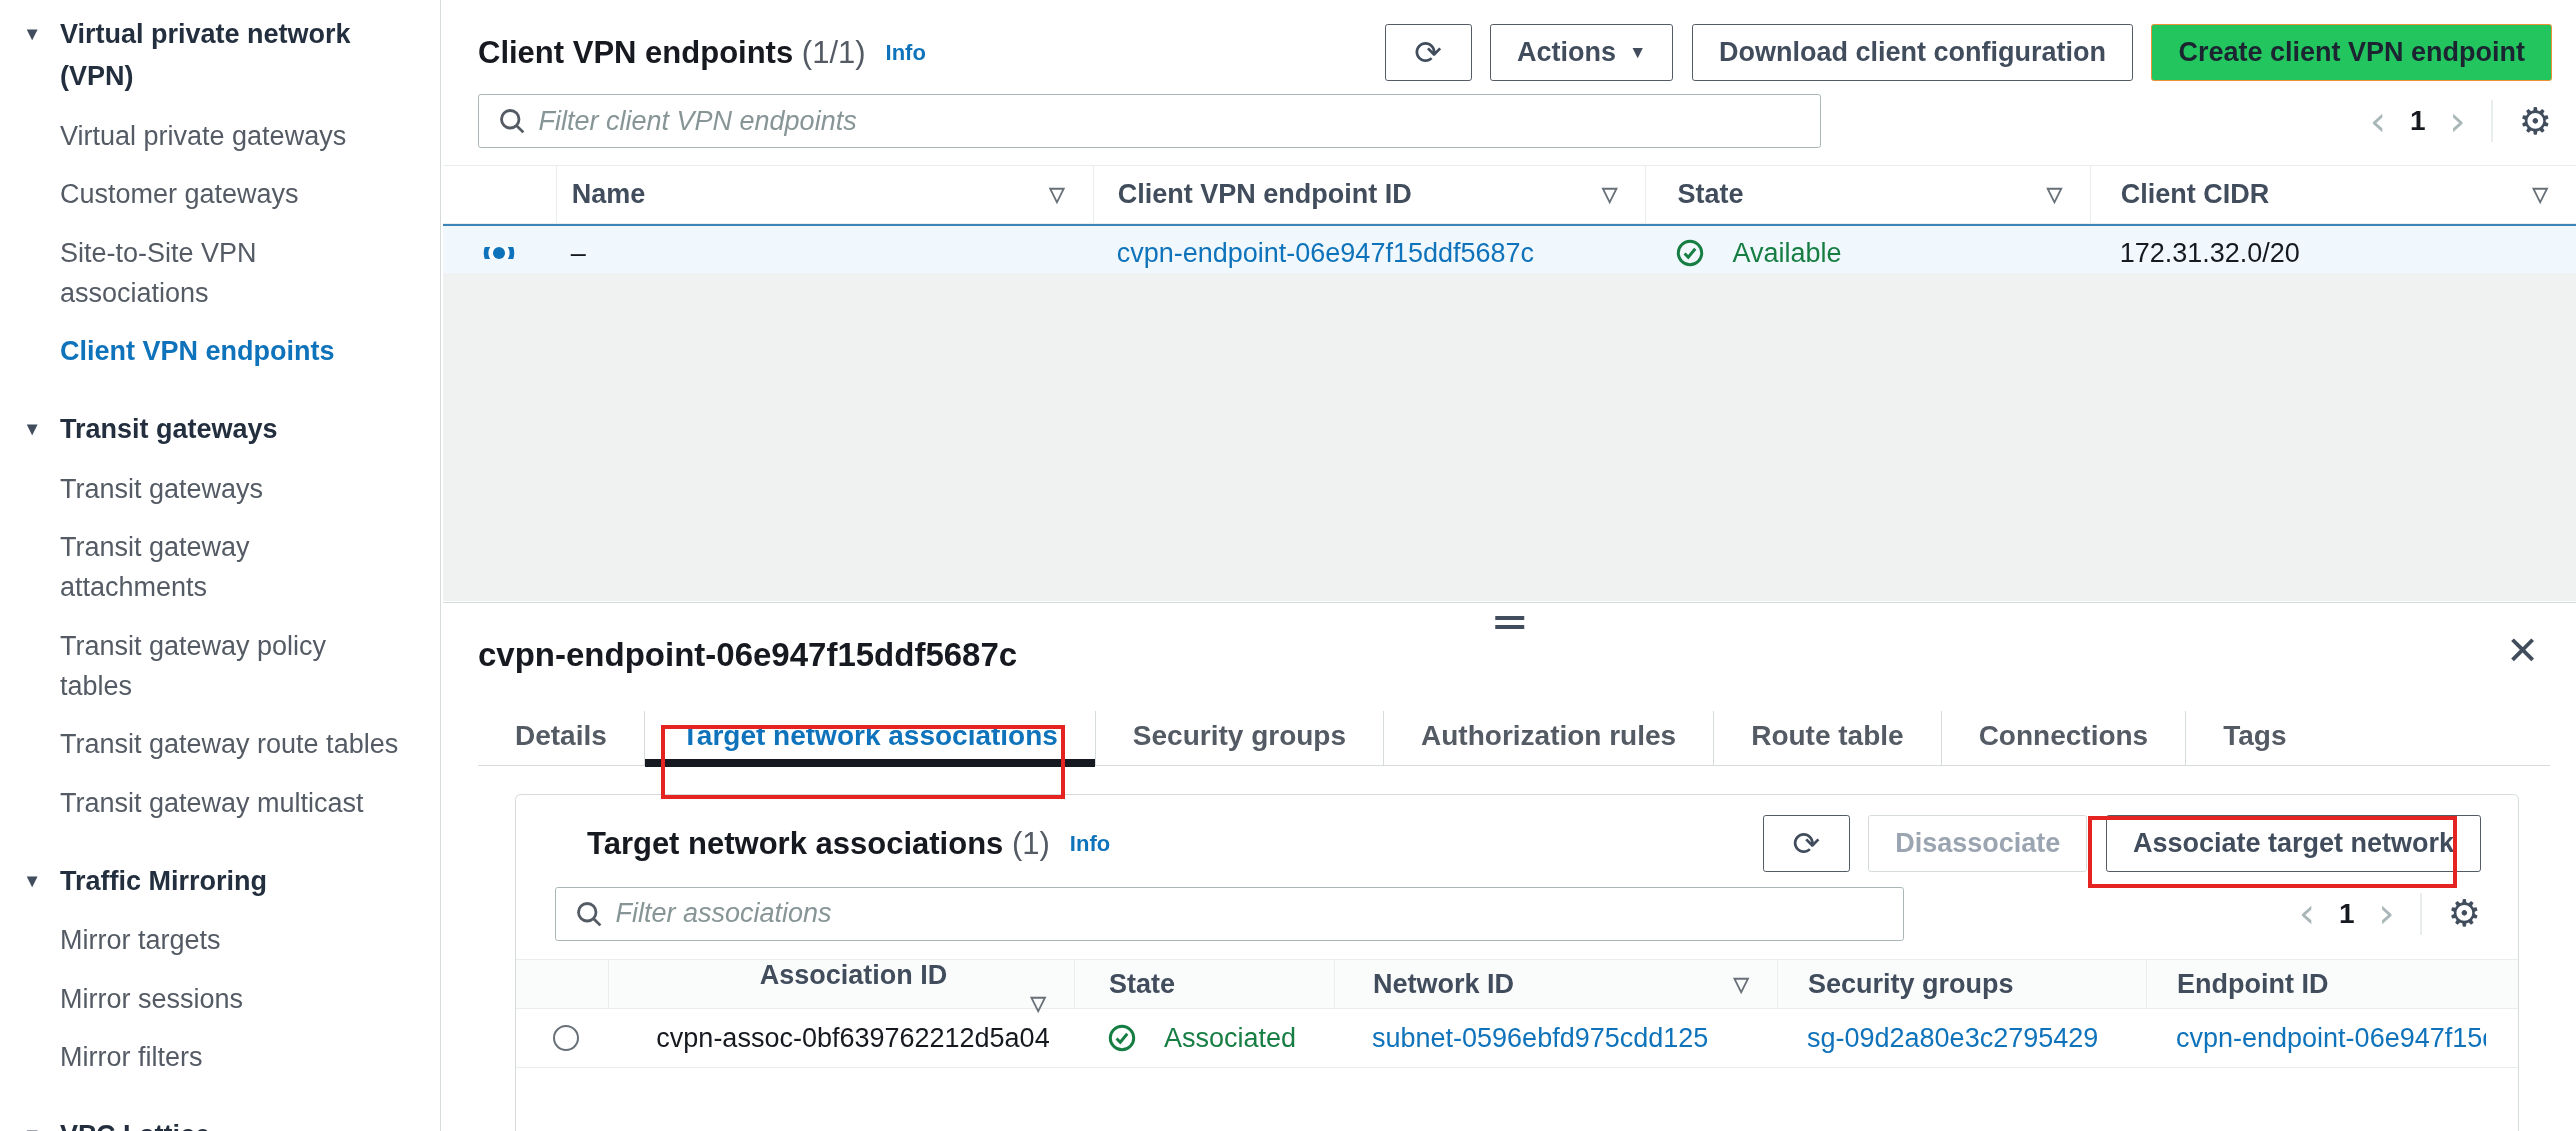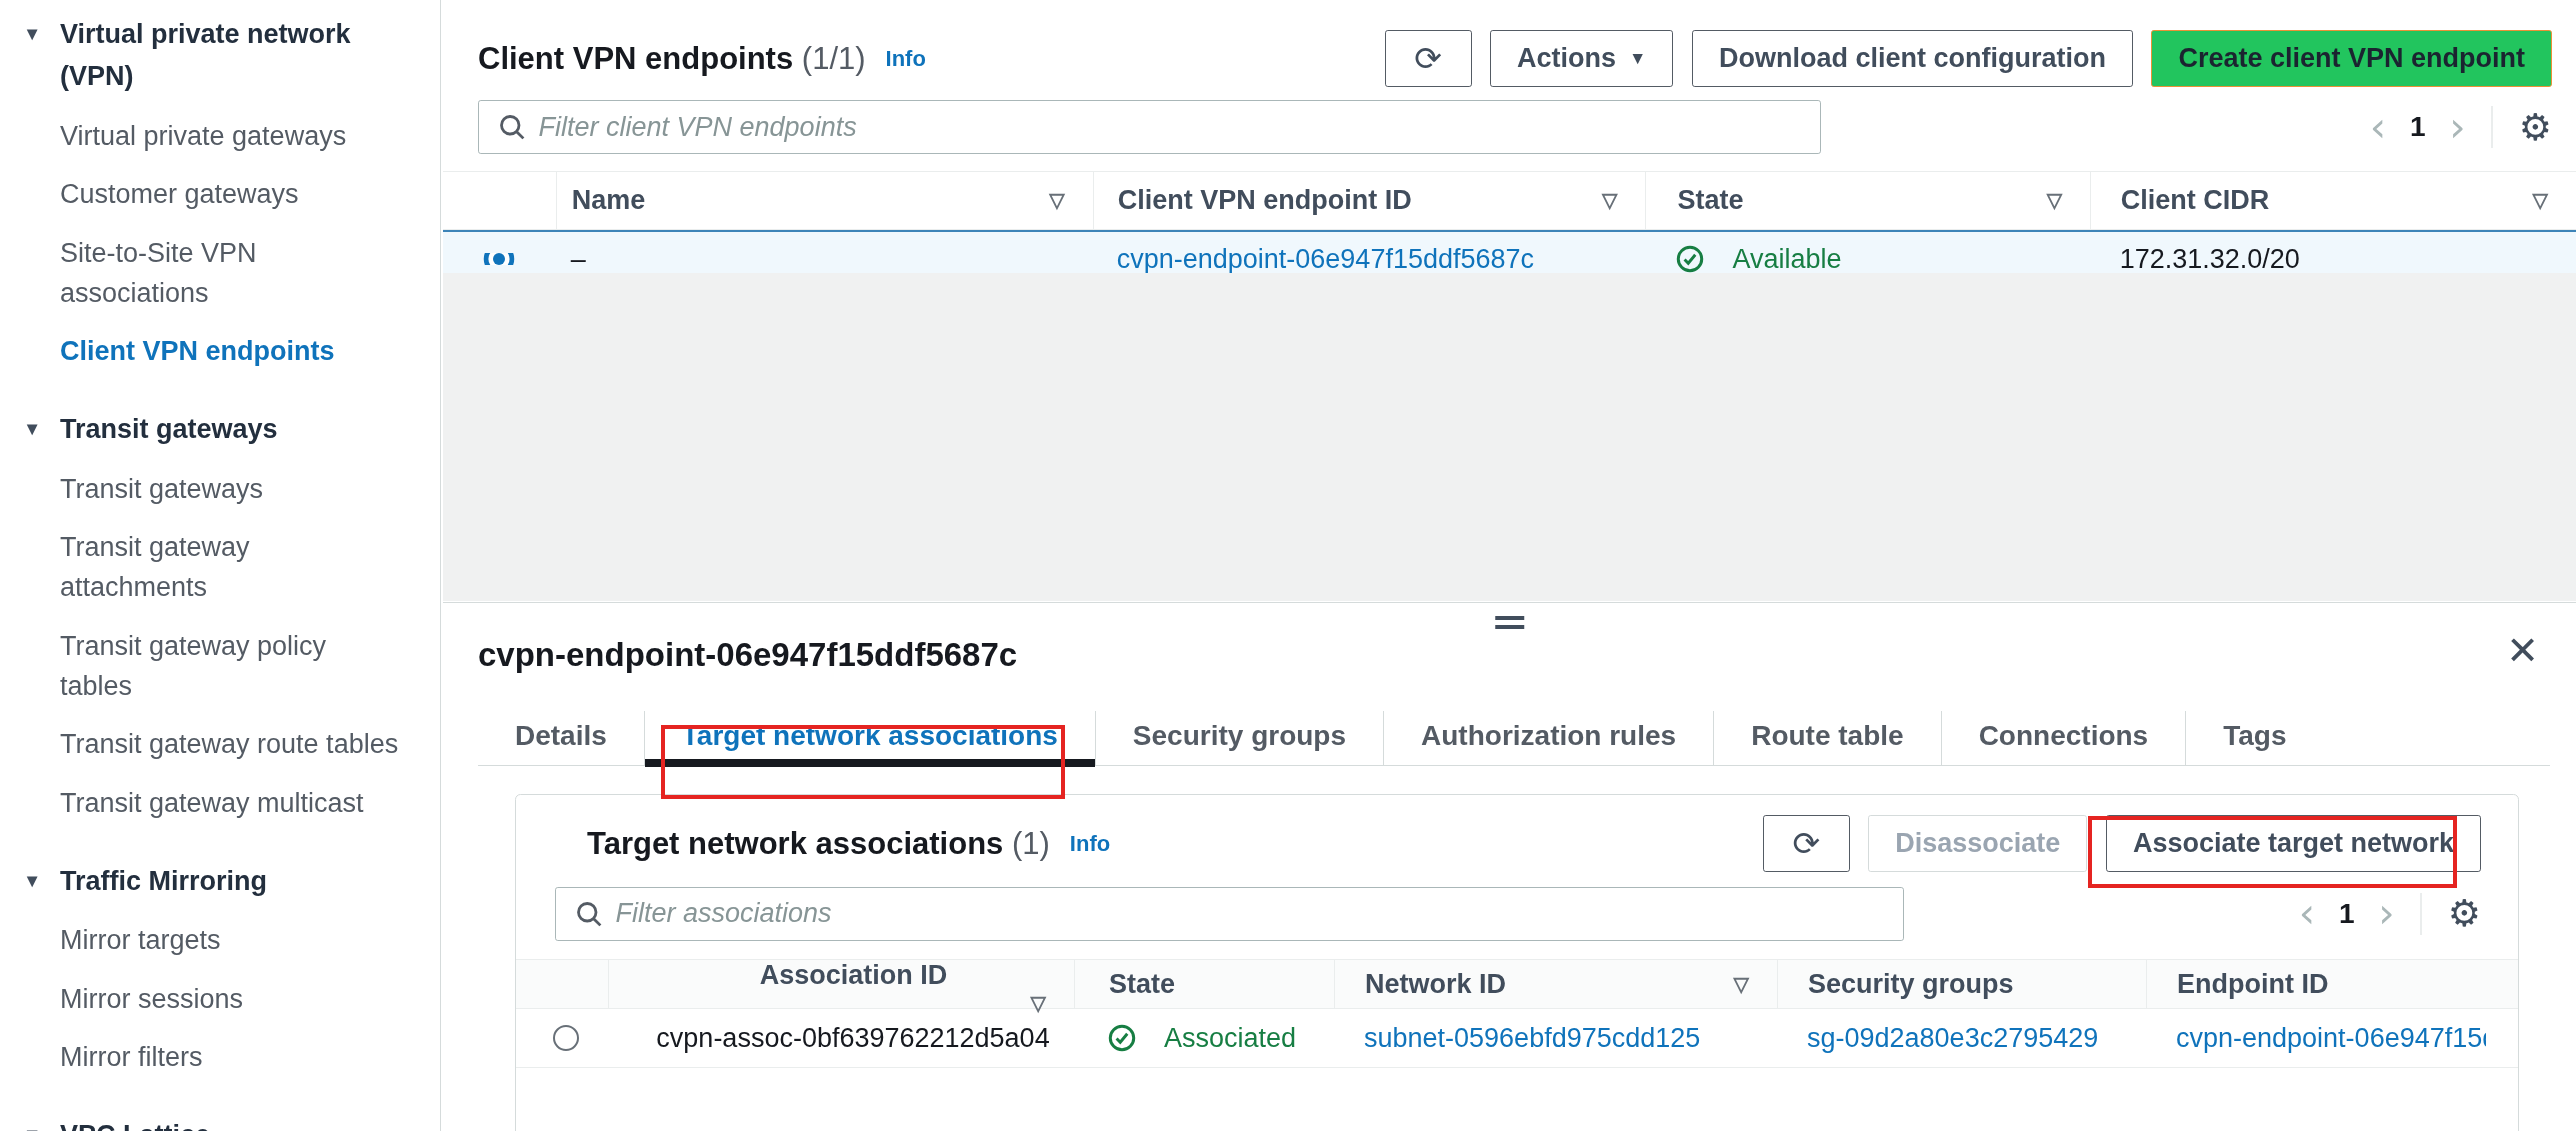--- a/index.html
+++ b/index.html
@@ -24,21 +24,21 @@
   }
   .nav-item {
     display:block; padding-left:37px; font-size:27px; color:#545b64;
     line-height:40px; margin-top:18.5px; text-decoration:none; cursor:pointer;
   }
   .nav-item.active { color:#0f73bb; font-weight:bold; }
   
   .top-pane {
     position:absolute; left:443px; top:0; width:2133px; height:273px; background:#fff;
   }
-  .pane-header { display:flex; align-items:flex-start; padding:30px 24px 0 35px; }
+  .pane-header { display:flex; align-items:flex-start; padding:24px 24px 0 35px; }
   .page-title { font-size:31px; font-weight:bold; color:#16191f; line-height:57px; }
   .page-title .count { font-weight:normal; color:#545b64; }
   .info-link { font-size:22px; font-weight:bold; color:#0f73bb; margin-left:20px; cursor:pointer; }
   .btn-row { margin-left:auto; display:flex; gap:18.5px; }
   .btn {
     height:57px; background:#fff; border:1.8px solid #545b64; border-radius:2.8px;
     font-family:inherit; font-size:27px; font-weight:bold; color:#414d5c;
     padding:0 26px; cursor:pointer; white-space:nowrap; display:flex; align-items:center; gap:13px;
   }
   .btn.icon-only { width:87px; justify-content:center; padding:0; }
@@ -114,21 +114,21 @@
   }
   .card-header { display:flex; align-items:flex-start; padding:20px 37px 0 39px; }
   .card-title { font-size:31px; font-weight:bold; color:#16191f; line-height:57px;margin-left:32px; }
   .card-title .count { font-weight:normal; color:#545b64; }
   .card .filter-row { padding:14.8px 37px 0 39px; }
   .atbl-head { display:flex; align-items:center; height:50px; margin-top:18.5px; background:#fafbfb; border-top:1.8px solid #eaeded; border-bottom:1.8px solid #eaeded; }
   .arow { display:flex; align-items:center; height:59px; font-size:27px; background:#fff; border-bottom:1.8px solid #eaeded; }
   .ac1 { width:92px; padding-left:37px; }
   .ac2 { width:466px; padding-left:24px;flex-direction:column; }
   .ac3 { width:260px; padding-left:34px; }
-  .ac4 { width:443px; padding-left:30px; }
+  .ac4 { width:443px; padding-left:38px; }
   .ac5 { width:369px; padding-left:30px; }
   .ac6 { width:340px; padding-left:30px; }
   
   .radio-sel {
     width:12px; height:12px; border-radius:50%; background:#0f73bb;
     box-shadow:0 0 0 4.6px #fff, 0 0 0 9.2px #0f73bb; cursor:pointer;
   }
   .radio-un { width:26px; height:26px; border-radius:50%; border:2.8px solid #687078; background:#fff; cursor:pointer; }
   
   .red-box { position:absolute; border:4.6px solid #e52421; z-index:50; pointer-events:none; }

